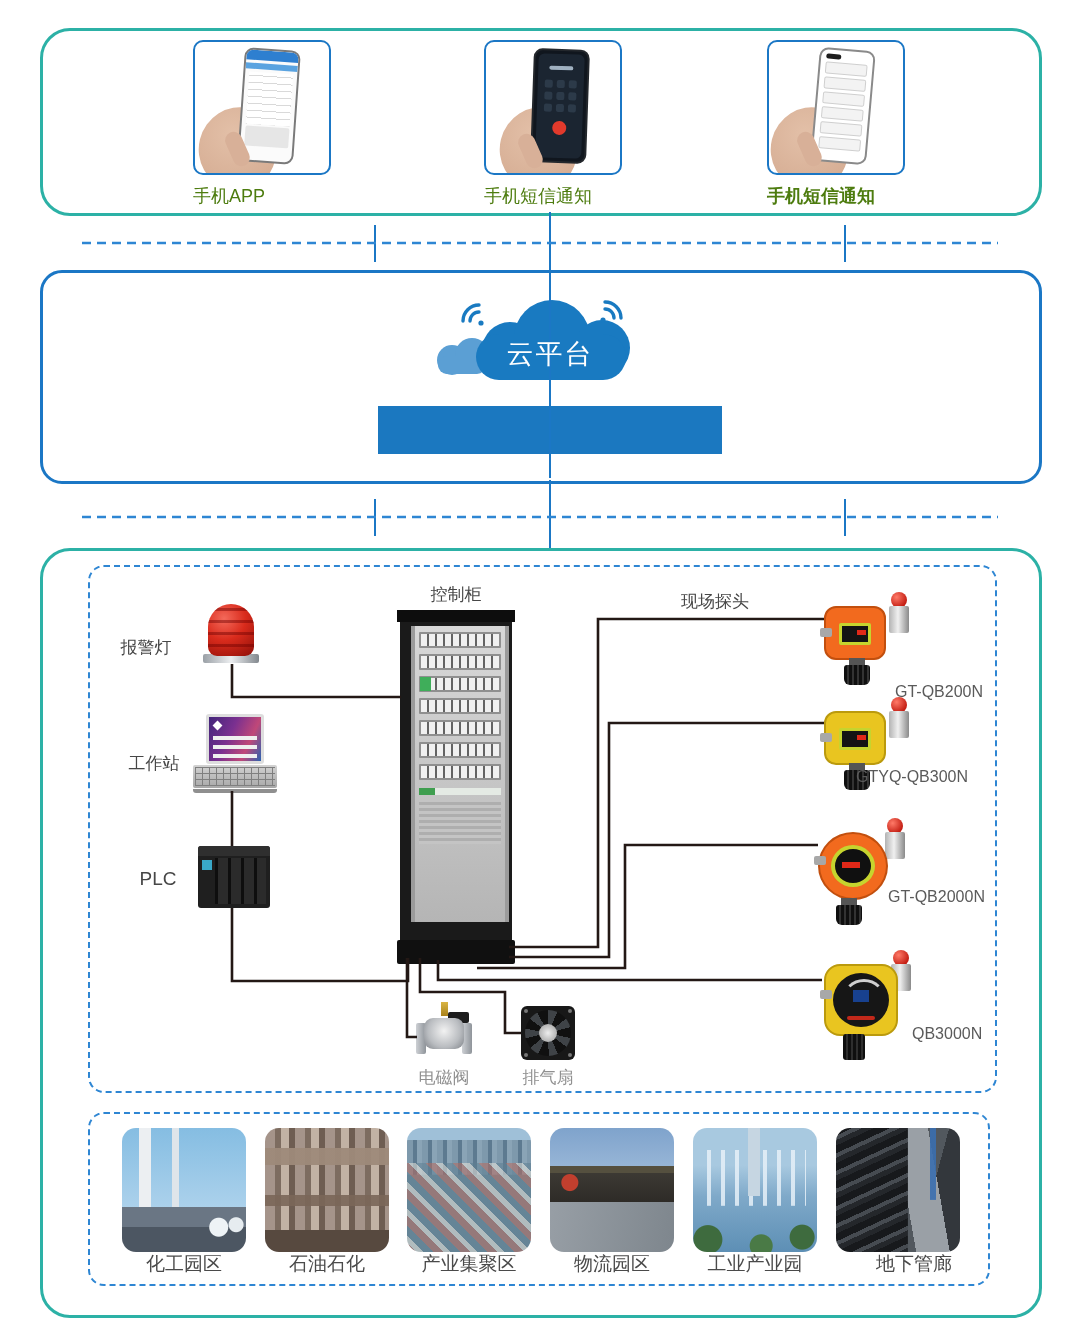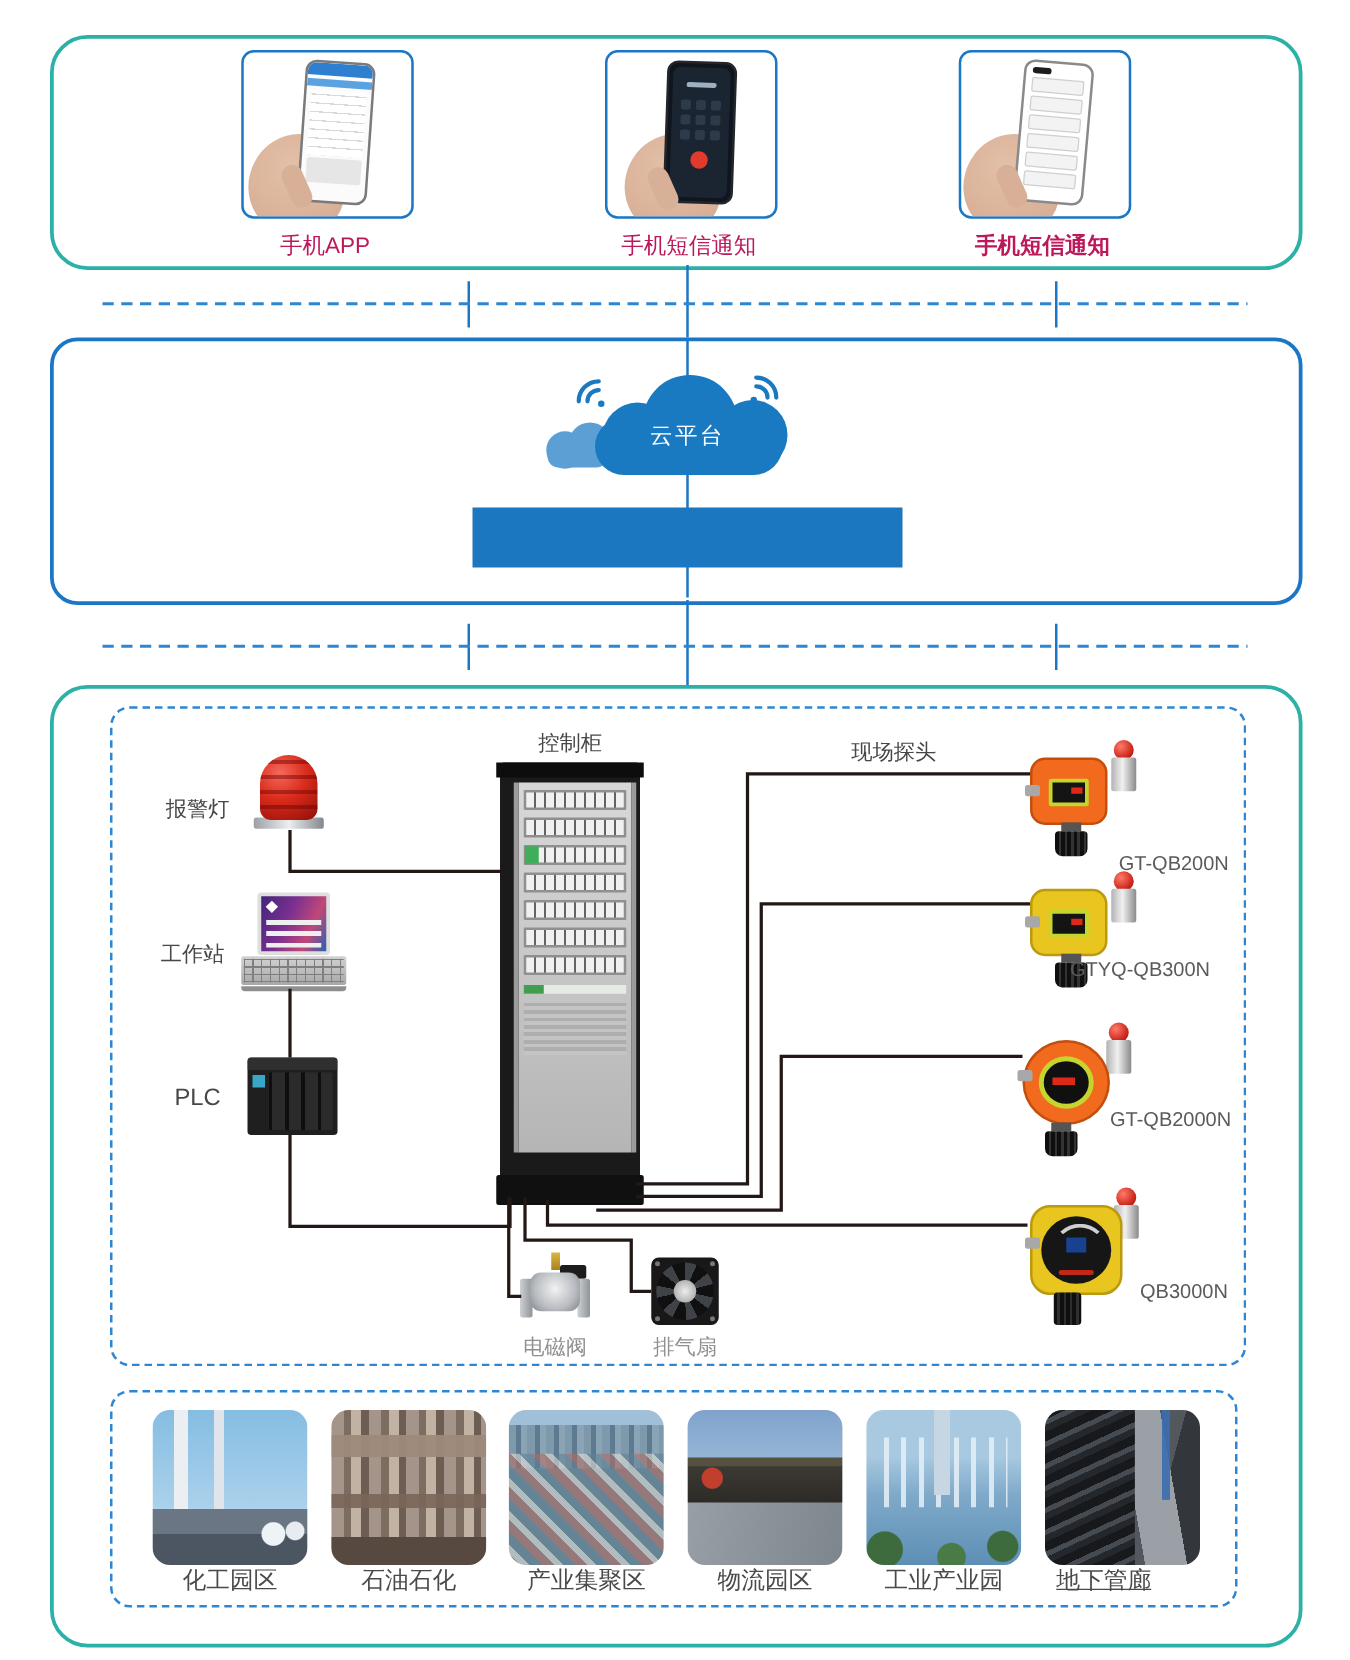--- a/index.html
+++ b/index.html
@@ -19,21 +19,21 @@
   #dashed-scenes{left:88px;top:1112px;width:898px;height:170px;}
 
   
   .lbl{color:#474747;font-size:17px;text-align:center;z-index:4;}
   .lbl-gray{color:#909090;}
   .det-lbl{color:#5a5a5a;font-size:16px;z-index:4;white-space:nowrap;}
 
   
   .phone-card{top:40px;width:134px;height:131px;border:2px solid #1b77c5;border-radius:10px;
     background:#fff;overflow:hidden;z-index:2;}
-  .phone-label{top:184px;width:134px;text-align:center;font-size:18px;color:#be185d;z-index:4;}
+  .phone-label{top:184px;width:134px;font-size:18px;color:#4d7c0f;z-index:4;}
   .hand{bottom:-16px;left:4px;width:78px;height:82px;background:radial-gradient(circle at 40% 35%,#e3c0a8,#d2a88e);
     border-radius:52% 44% 46% 50%;transform:rotate(14deg);z-index:1;}
   .thumb{width:17px;height:36px;background:#d8b098;border-radius:9px;transform:rotate(-24deg);z-index:3;}
   .phone-body{left:46px;top:7px;width:52px;height:110px;border-radius:9px;z-index:2;overflow:hidden;}
   
   .pb1{background:#fbfbfb;border:2px solid #7a7a7a;transform:rotate(4deg);}
   .p1-bar{height:10px;background:#2e7fd0;}
   .p1-bar2{height:6px;background:#5aa3e0;margin-top:3px;}
   .p1-rows{margin:3px 4px 0;height:52px;
     background:repeating-linear-gradient(0deg,#ffffff 0 6px,#d9d9d9 6px 7px);}
@@ -48,21 +48,21 @@
   
   .pb3{background:#ffffff;border:2px solid #8a8a8a;transform:rotate(5deg);}
   .p3-pill{width:15px;height:5px;background:#1d1d1d;border-radius:3px;margin:4px 0 3px 5px;}
   .p3-msg{margin:3px 5px 0;height:10px;background:#f3f3f3;border:1px solid #cfcfcf;border-radius:2px;}
 
   
   .cloud-part{background:#197ac1;border-radius:50%;z-index:2;}
   .cloud-base{background:#197ac1;border-radius:24px;z-index:2;}
   .cloud-small{background:#5b9fd4;z-index:2;}
   #cloud-label{left:470px;top:336px;width:160px;text-align:center;color:#ffffff;
-    font-size:18px;letter-spacing:2px;z-index:4;}
+    font-size:27px;letter-spacing:2px;z-index:4;}
   #paas-banner{left:378px;top:406px;width:344px;height:48px;background:#1b78c0;z-index:2;}
   #paas-label{left:378px;top:406px;width:344px;height:48px;line-height:48px;text-align:center;
     color:#ffffff;font-size:29px;font-weight:bold;letter-spacing:8px;z-index:4;}
 
   
   #cabinet{left:400px;top:610px;width:112px;height:352px;background:#1a1a1a;border-radius:3px;z-index:2;}
   .cab-cap{position:absolute;left:-3px;top:0;width:118px;height:12px;background:#0d0d0d;}
   .cab-inner{position:absolute;left:11px;top:16px;width:90px;height:296px;
     background:linear-gradient(180deg,#d8d8d8,#b5b5b5);border-left:4px solid #9b9b9b;border-right:4px solid #9b9b9b;}
   .cab-row{position:relative;height:16px;margin:6px 4px 0;background:#8f8f8f;border-radius:1px;}
@@ -264,21 +264,21 @@
   <div class="abs" id="cloud-label">云平台</div>
 
   <div class="abs" id="paas-banner"></div>
 
   <div class="abs teal-box" id="box-bottom"></div>
   <div class="abs dashed-box" id="dashed-system"></div>
   <div class="abs dashed-box" id="dashed-scenes"></div>
 
   <div class="abs lbl" style="left:398px;top:583px;width:116px;">控制柜</div>
   <div class="abs lbl" style="left:655px;top:590px;width:120px;">现场探头</div>
-  <div class="abs lbl" style="left:122px;top:636px;width:72px;text-align:center;">报警灯</div>
+  <div class="abs lbl" style="left:110px;top:636px;width:72px;text-align:center;">报警灯</div>
   <div class="abs lbl" style="left:118px;top:752px;width:72px;">工作站</div>
   <div class="abs lbl" style="left:128px;top:868px;width:60px;font-size:19px;">PLC</div>
   <div class="abs lbl lbl-gray" style="left:408px;top:1066px;width:72px;">电磁阀</div>
   <div class="abs lbl lbl-gray" style="left:517px;top:1066px;width:62px;">排气扇</div>
 
   <div class="abs" id="beacon-device">
     <div class="dome"></div>
       <div class="beacon-foot"></div>
   </div>
 
@@ -396,21 +396,21 @@
   <div class="abs scene" id="scene-3" style="left:407px;"></div>
   <div class="abs scene" id="scene-4" style="left:550px;"></div>
   <div class="abs scene" id="scene-5" style="left:693px;"></div>
   <div class="abs scene" id="scene-6" style="left:836px;"></div>
 
   <div class="abs scene-label" style="left:122px;">化工园区</div>
   <div class="abs scene-label" style="left:265px;">石油石化</div>
   <div class="abs scene-label" style="left:407px;">产业集聚区</div>
   <div class="abs scene-label" style="left:550px;">物流园区</div>
   <div class="abs scene-label" style="left:693px;">工业产业园</div>
-  <div class="abs scene-label" style="left:821px;text-decoration:underline;">地下管廊</div>
+  <div class="abs scene-label" style="left:852px;">地下管廊</div>
 
   <svg id="lines" width="1080" height="1328" viewBox="0 0 1080 1328">
 
     <g stroke="#1b77c5" stroke-width="2" fill="none">
       <path d="M550,212 V270"></path>
       <path d="M550,272 V478"></path>
       <path d="M550,480 V548"></path>
       <path d="M375,225 V262"></path>
         <path d="M845,225 V262"></path>
       <path d="M375,499 V536"></path>

